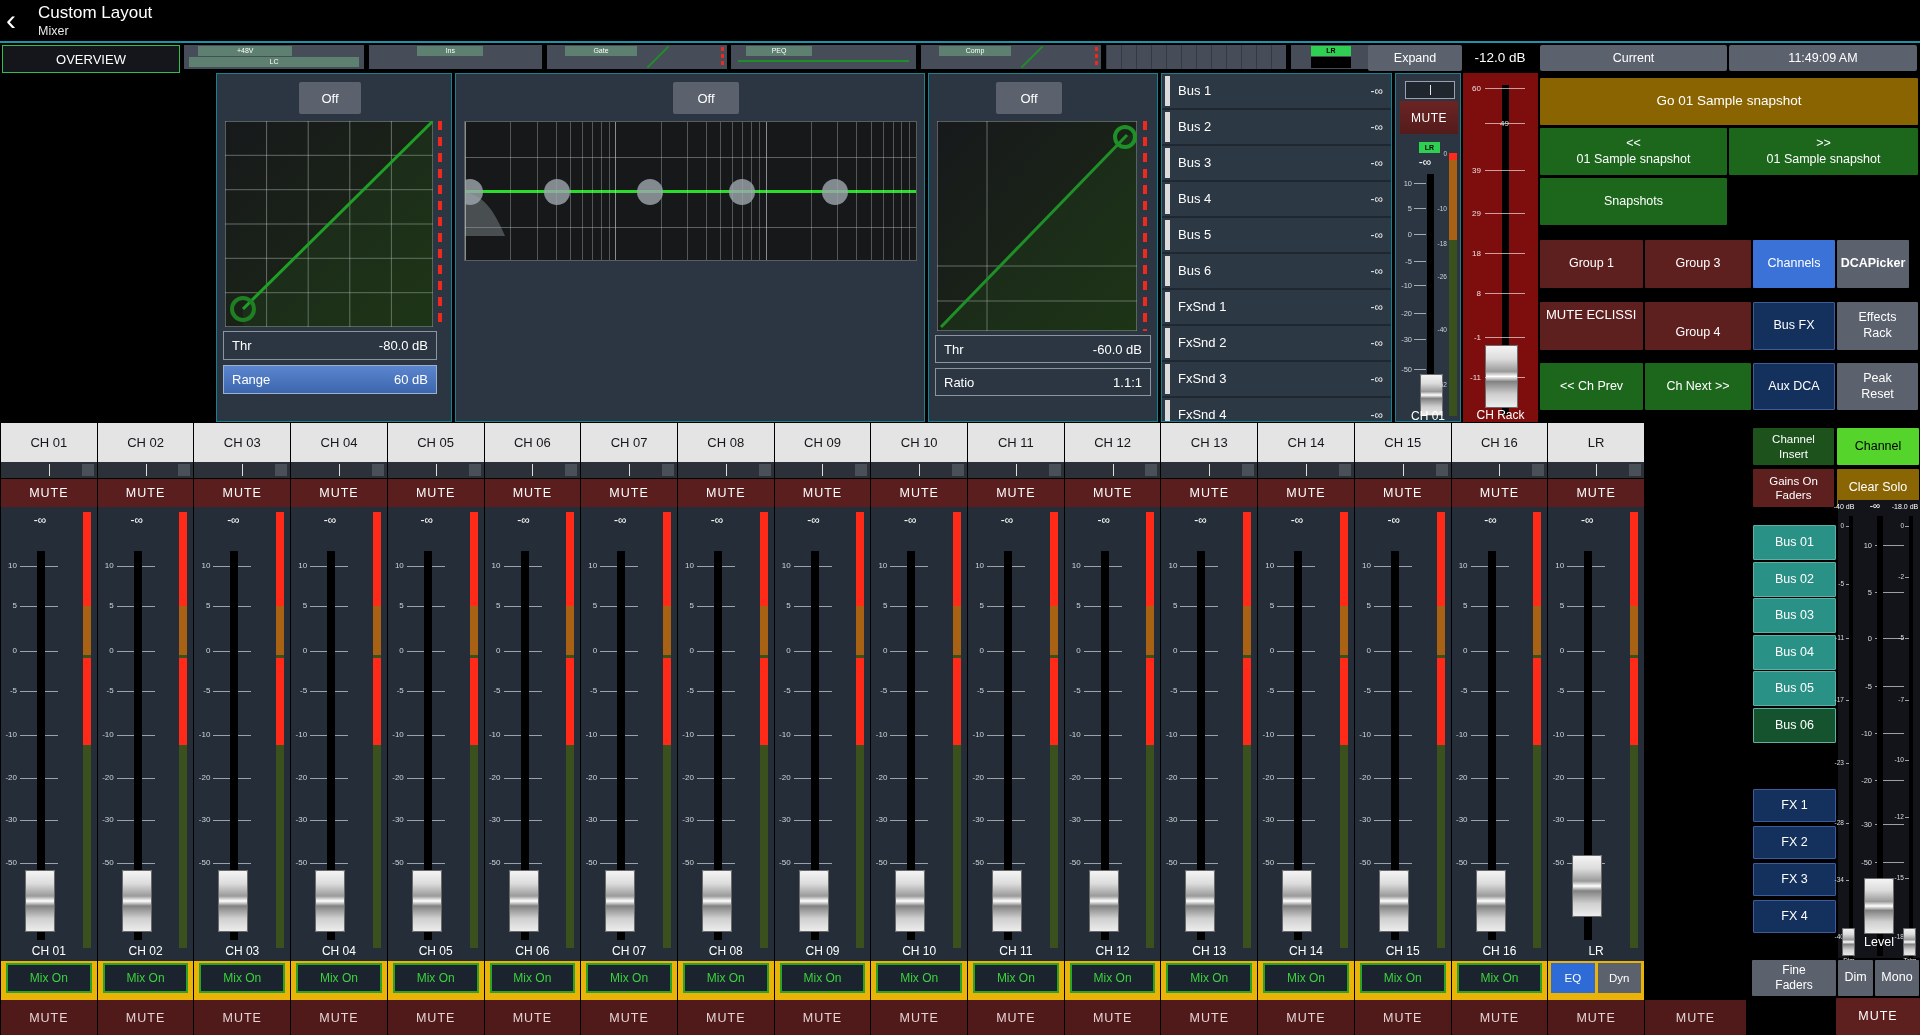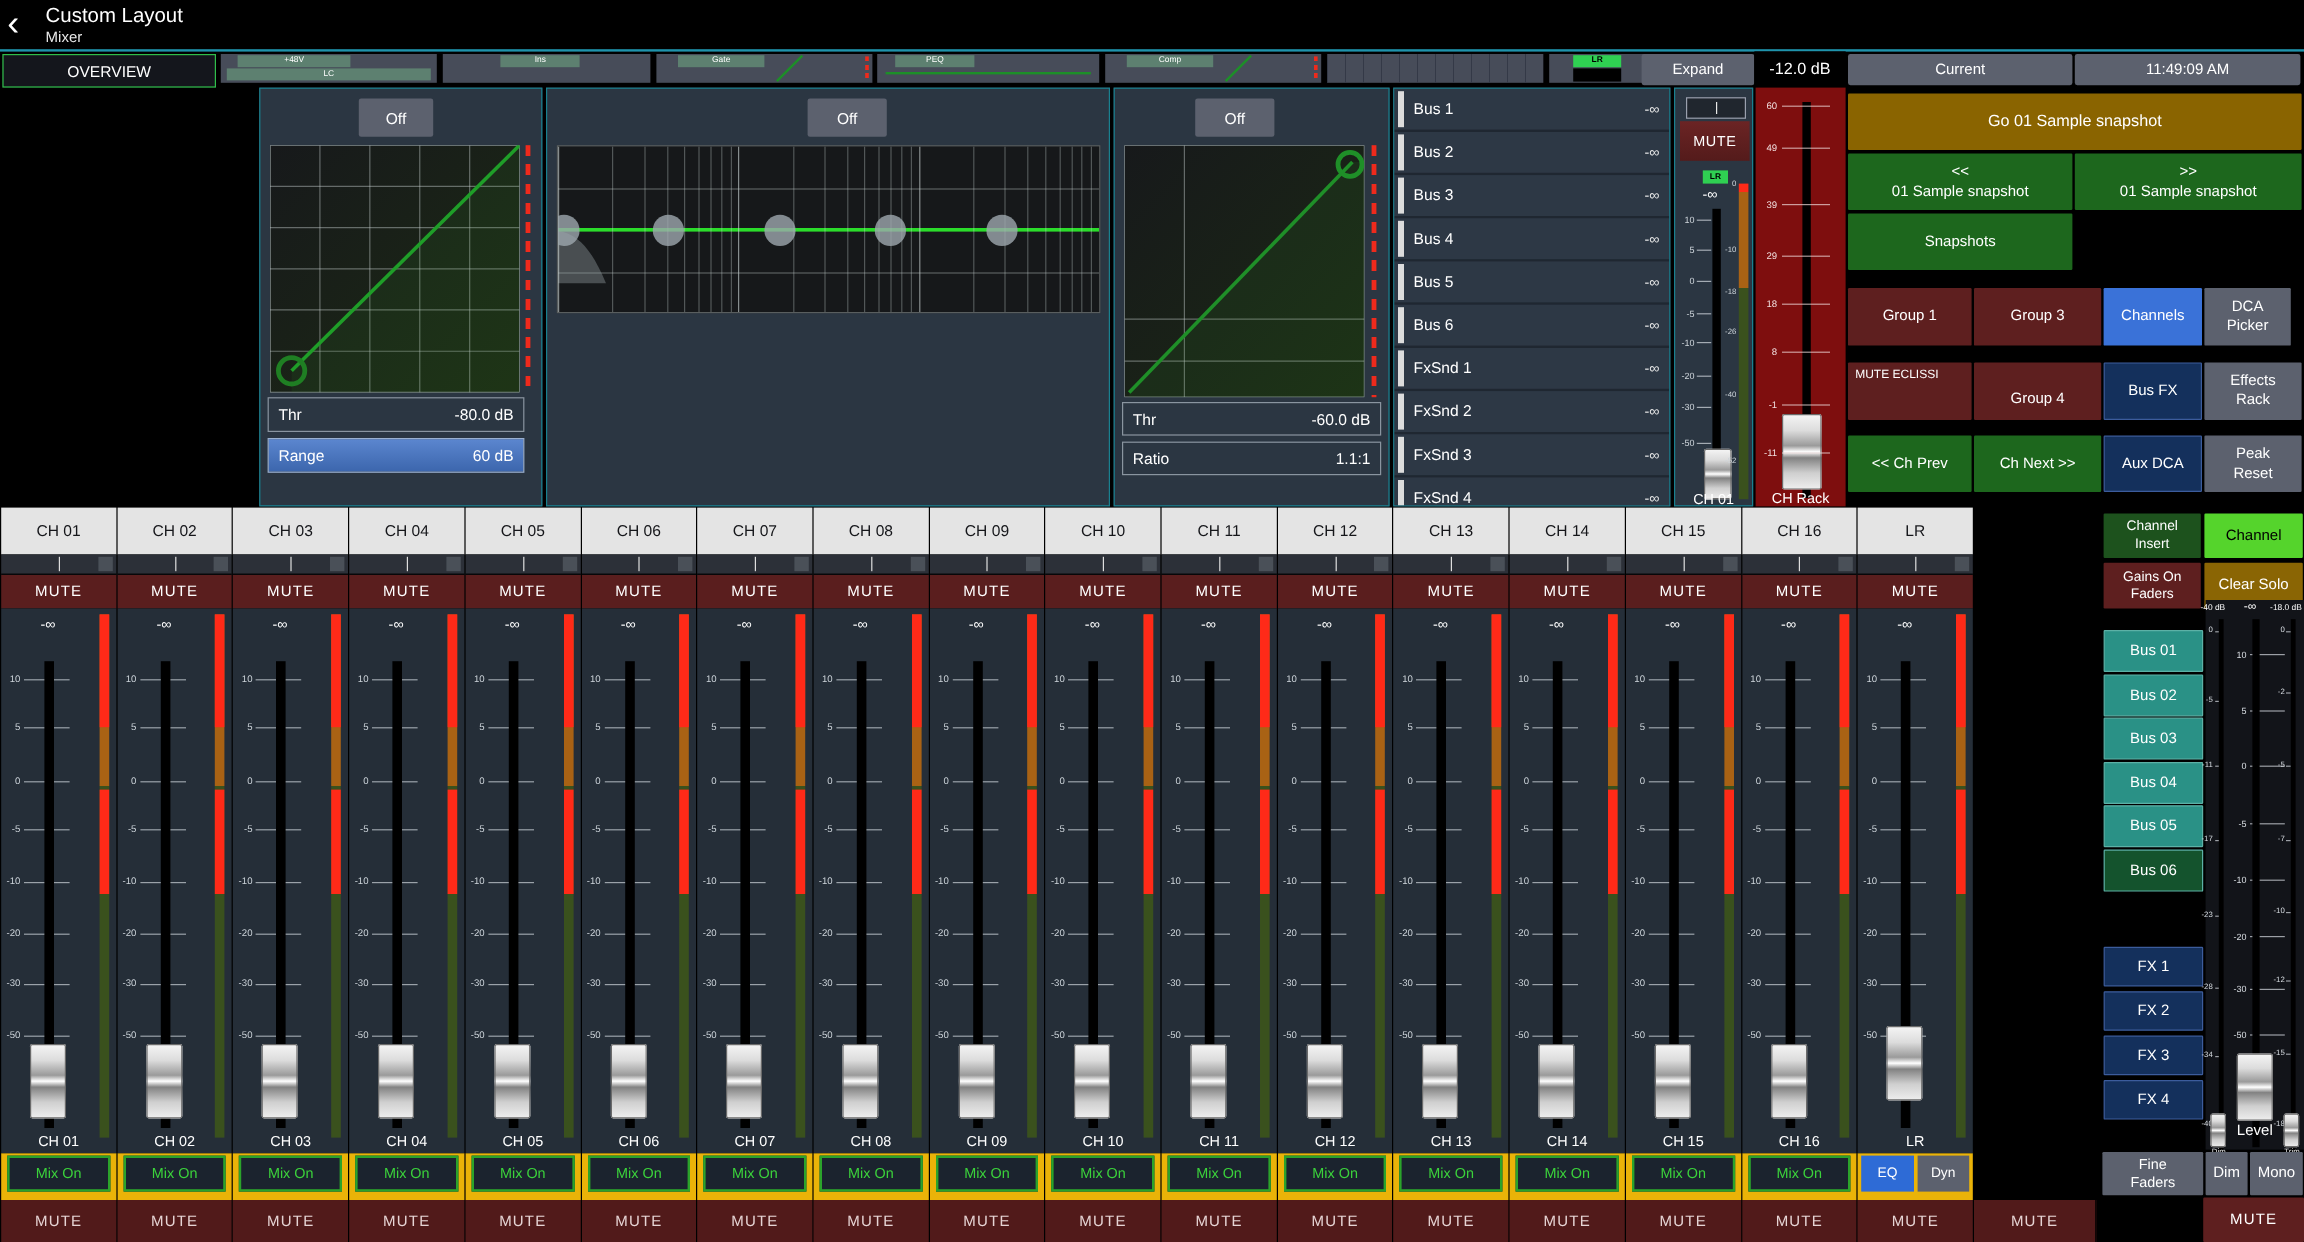--- a/index.html
+++ b/index.html
@@ -384,21 +384,21 @@
       <div class="dmnum" style="top: 252px;">-40</div>
       <div class="dmnum" style="top: 307px;">-52</div>
     </div>
 
   <div class="gstrip" id="gainstrip">
     <div class="gtrack"></div>
     <div class="ghandle"></div>
     <div class="gname">CH Rack</div>
   <div class="gnum" style="top: 11px;">60</div>
       <div class="gtick" style="top: 15px;"></div>
-      <div class="gnum" style="top: 46px;">49</div>
+      <div class="gnum" style="top: 46px; margin-left: 28px;">49</div>
       <div class="gtick" style="top: 50px;"></div>
       <div class="gnum" style="top: 93px;">39</div>
       <div class="gtick" style="top: 97px;"></div>
       <div class="gnum" style="top: 136px;">29</div>
       <div class="gtick" style="top: 140px;"></div>
       <div class="gnum" style="top: 176px;">18</div>
       <div class="gtick" style="top: 180px;"></div>
       <div class="gnum" style="top: 216px;">8</div>
       <div class="gtick" style="top: 220px;"></div>
       <div class="gnum" style="top: 260px;">-1</div>
@@ -414,26 +414,26 @@
   </div>
   <div class="rbtn green" style="left:1729px;top:128px;width:189px;height:47px;flex-direction:column;">
     <span>&gt;&gt;</span>
     <span>01 Sample snapshot</span>
   </div>
   <div class="rbtn green" style="left:1540px;top:178px;width:187px;height:47px;">Snapshots</div>
 
   <div class="rbtn darkred" style="left:1540px;top:240px;width:103px;height:48px;">Group 1</div>
   <div class="rbtn darkred" style="left:1645px;top:240px;width:106px;height:48px;">Group 3</div>
   <div class="rbtn blue" style="left:1753px;top:240px;width:82px;height:48px;">Channels</div>
-  <div class="rbtn gray" style="left:1837px;top:240px;width:72px;height:48px;flex-direction:column;">
+  <div class="rbtn gray" style="left:1837px;top:240px;width:72px;height:48px;flex-direction:row;font-weight:bold;">
     <span>DCA</span>
       <span>Picker</span>
   </div>
 
-  <div class="rbtn darkred" style="left:1540px;top:302px;width:103px;height:48px;align-items:flex-start;justify-content:flex-start;padding:5px 6px;box-sizing:border-box;font-size:10px;">MUTE ECLISSI</div>
+  <div class="rbtn darkred" style="left:1540px;top:302px;width:103px;height:48px;align-items:flex-start;justify-content:flex-start;padding:5px 6px;box-sizing:border-box;font-size:13px;">MUTE ECLISSI</div>
   <div class="rbtn darkred" style="left:1645px;top:302px;width:106px;height:48px;align-items:flex-end;padding-bottom:9px;box-sizing:border-box;">Group 4</div>
   <div class="rbtn navy" style="left:1753px;top:302px;width:82px;height:48px;">Bus FX</div>
   <div class="rbtn gray" style="left:1837px;top:302px;width:81px;height:48px;flex-direction:column;">
     <span>Effects</span>
       <span>Rack</span>
   </div>
 
   <div class="rbtn green" style="left:1540px;top:363px;width:103px;height:47px;">&lt;&lt; Ch Prev</div>
   <div class="rbtn green" style="left:1645px;top:363px;width:106px;height:47px;">Ch Next &gt;&gt;</div>
   <div class="rbtn navy" style="left:1753px;top:363px;width:82px;height:47px;">Aux DCA</div>

